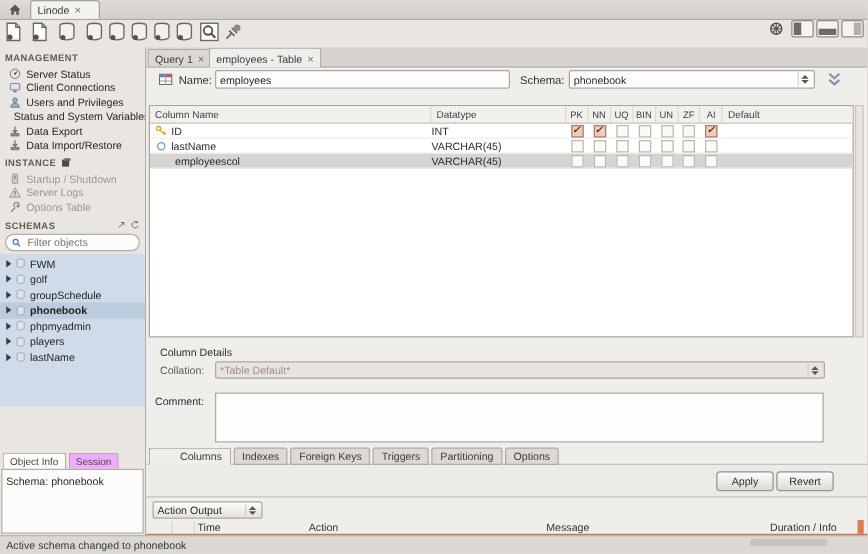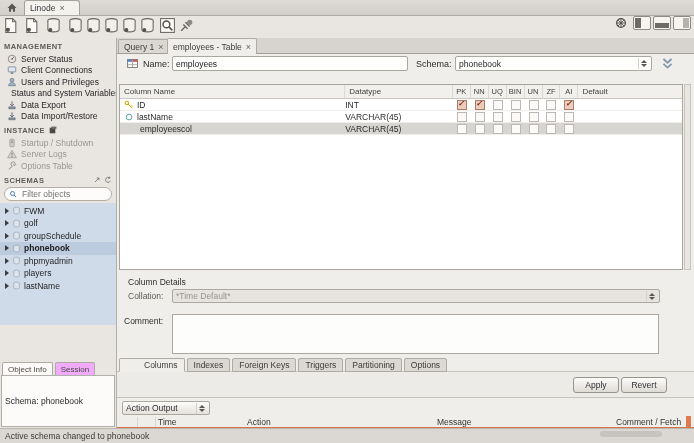--- a/index.html
+++ b/index.html
@@ -35,21 +35,21 @@
   .sitem.dis{color:#9b968f;}
   .filterbox{margin:2px 4px;height:12px;background:#fdfcfb;border:1px solid #b2aea8;border-radius:7px;display:flex;align-items:center;gap:3px;padding:0 4px;}
   .filterbox input{border:none;outline:none;background:transparent;font-size:8.5px;width:80px;color:#8d8983;font-family:"Liberation Sans",sans-serif;}
   .slist{margin-top:2px;background:#cfdbe9;padding:2px 0;height:118px;}
   .srow{height:12.5px;display:flex;align-items:center;gap:3px;padding-left:5px;font-size:8.5px;color:#1f1f1f;}
   .srow .tri{width:0;height:0;border-top:3px solid transparent;border-bottom:3px solid transparent;border-left:4px solid #3c3c3c;}
   .srow.sel{background:#bccbdd;font-weight:bold;}
   .infotabs{position:absolute;top:324px;left:2px;height:13px;display:flex;}
   .itab{height:13px;padding:0 5px;font-size:8px;color:#4c4842;background:#f0abfc;border:1px solid #aeaaa4;border-bottom:none;border-radius:2px 2px 0 0;display:flex;align-items:center;margin-right:2px;}
   .itab.act{background:#fcfbfa;}
-  .infobox{position:absolute;top:337px;left:1px;right:1px;bottom:2px;background:#fcfbfa;border:1px solid #b2aea8;padding:20px 3px;font-size:8.5px;box-sizing:border-box;}
+  .infobox{position:absolute;top:337px;left:1px;right:1px;bottom:2px;background:#fcfbfa;border:1px solid #b2aea8;padding:4px 3px;font-size:8.5px;box-sizing:border-box;}
   
   .main{position:absolute;left:117px;top:38px;right:0;bottom:14px;}
   .epanel{position:absolute;left:0;top:15px;right:0;bottom:0;background:#f0eeeb;border-top:1px solid #a19d97;}
   .etabs{position:absolute;top:0;left:0;right:0;height:15px;background:#d7d4cf;border-bottom:0;}
   .etab{position:absolute;top:1px;height:14px;background:#dbd8d3;border:1px solid #aeaaa4;border-bottom:none;border-radius:2px 2px 0 0;display:flex;align-items:center;gap:4px;padding:0 5px;box-sizing:border-box;font-size:8.5px;color:#3c3c3c;}
   .etab.act{background:#f0eeeb;top:0;height:16px;z-index:3;}
   .etab.t0{left:1px;}
   .etab.t1{left:50px;}
   .frm-lbl{position:absolute;font-size:9px;color:#2e2e2e;}
   .tinput{position:absolute;background:#fdfdfc;border:1px solid #aba7a1;border-radius:2px;font-size:8.5px;padding:0 3px;box-sizing:border-box;font-family:"Liberation Sans",sans-serif;color:#222;}
@@ -580,21 +580,21 @@
             <i class="cb" data-checked="false"></i>
           </span>
         <span class="gdef"></span>
       </div>
     </div>
     <div class="vscroll"></div>
 
     <div class="dtitle">Column Details</div>
     <div class="lb-col">Collation:</div>
     <div class="combo dis" style="left:55px;top:251px;width:488px;height:14px">
-      <span class="cv">*Time Default*</span>
+      <span class="cv">*Table Default*</span>
       <span class="spin">
           <b class="up"></b>
           <b class="dn"></b>
         </span>
     </div>
     <div class="lb-com">Comment:</div>
     <textarea class="comment" style=""></textarea>
 
     <div class="btnpanel"></div>
     <div class="subtabs">
@@ -614,21 +614,21 @@
           <b class="up"></b>
           <b class="dn"></b>
         </span>
     </div>
     <div class="ohsep" style="left:20px"></div>
     <div class="ohsep" style="left:38px"></div>
     <div class="outhead">
       <span class="oh-time">Time</span>
       <span class="oh-action">Action</span>
       <span class="oh-msg">Message</span>
-      <span class="oh-dur">Comment / Fetch</span>
+      <span class="oh-dur">Duration / Info</span>
     </div>
     <div class="orangenub"></div>
     <div class="orange"></div>
   </div>
 
   <div class="statusbar">
     <span class="txt">Active schema changed to phonebook</span>
     <span class="hthumb"></span>
   </div>
 

